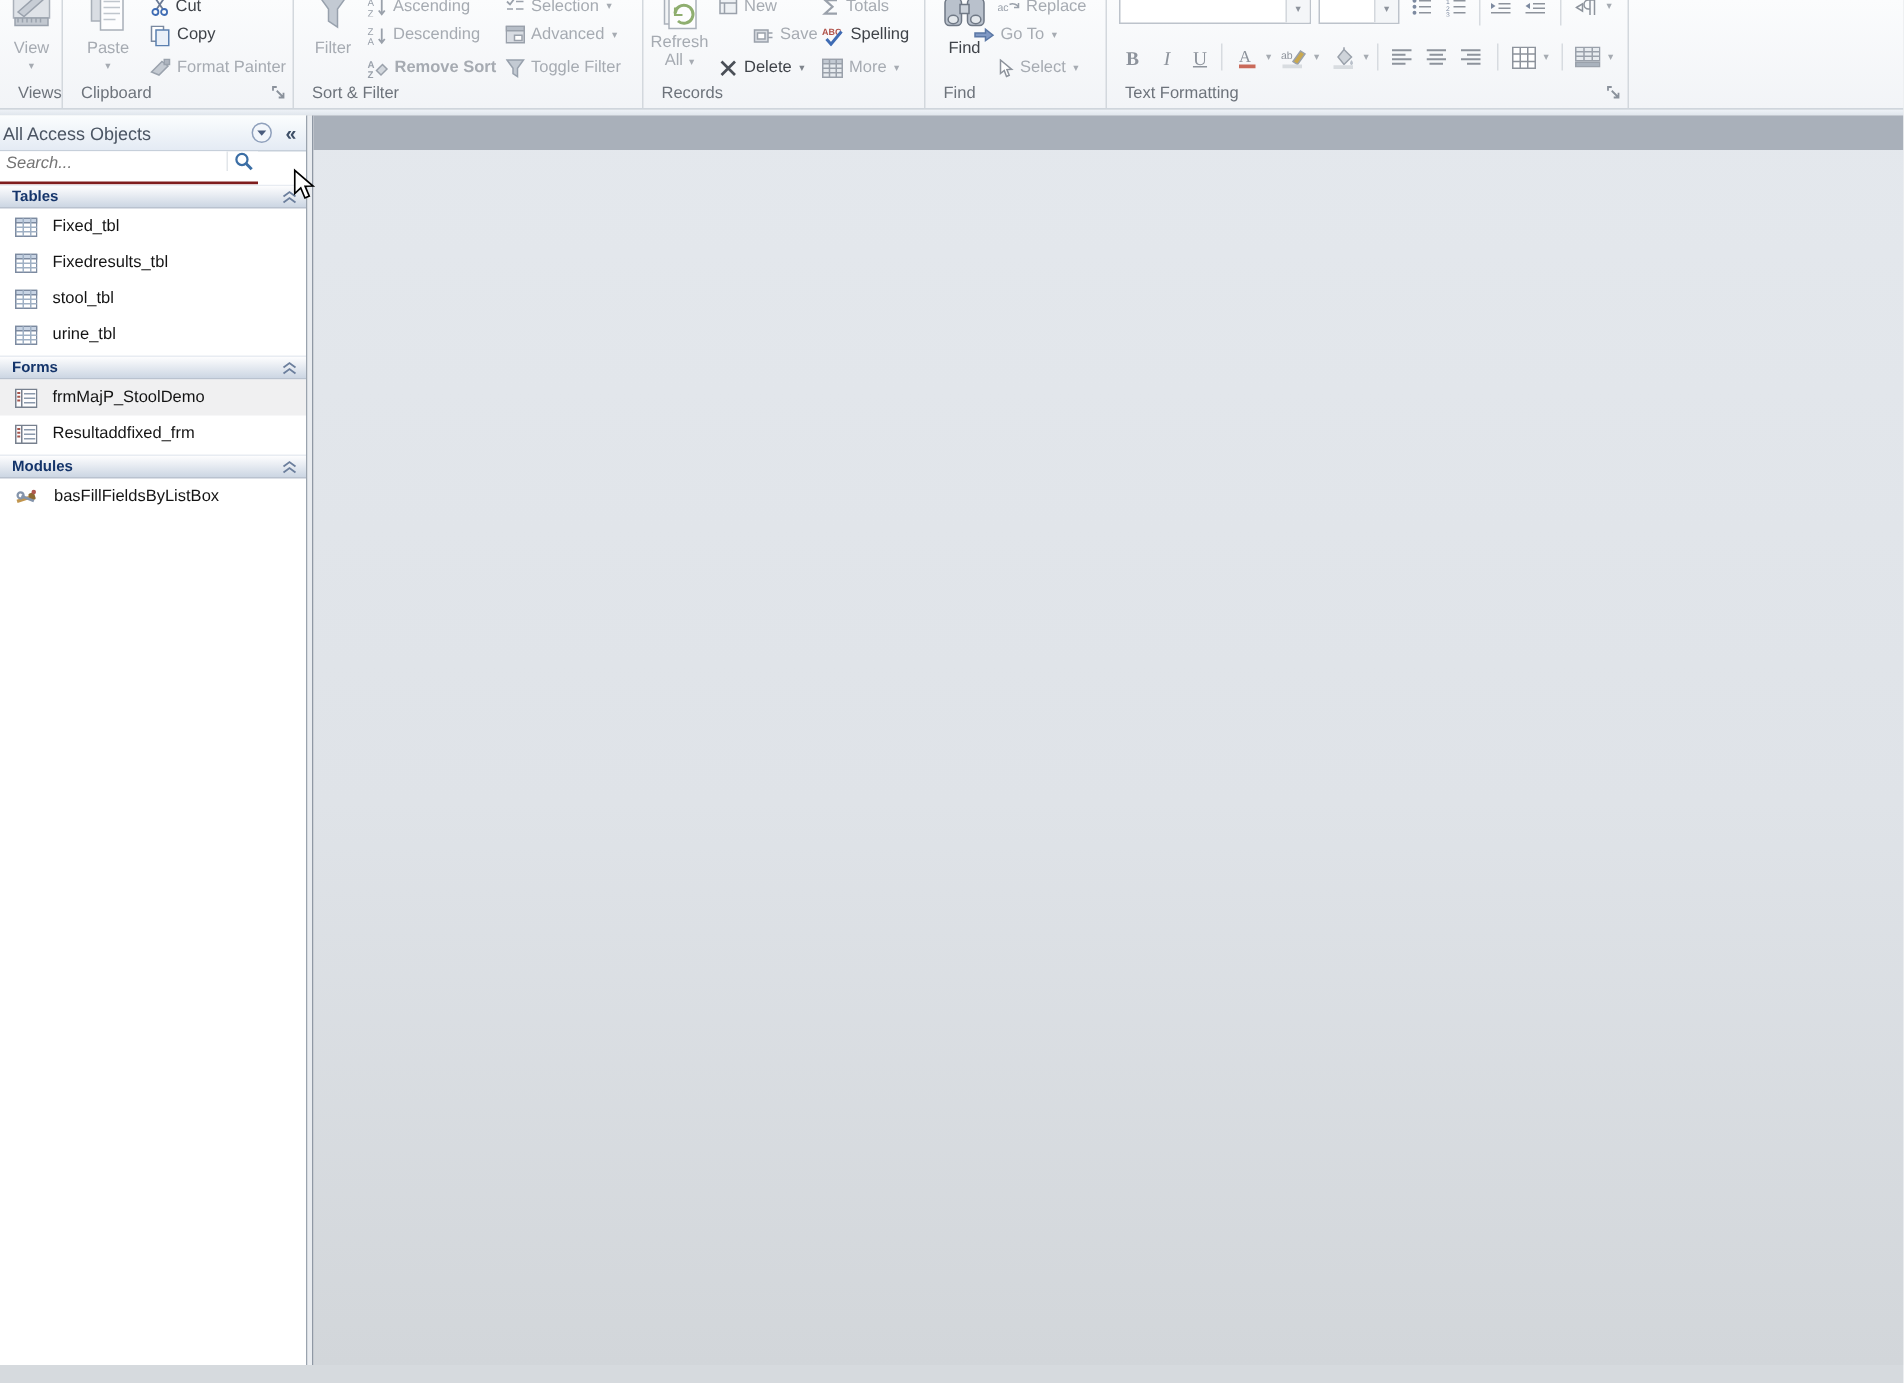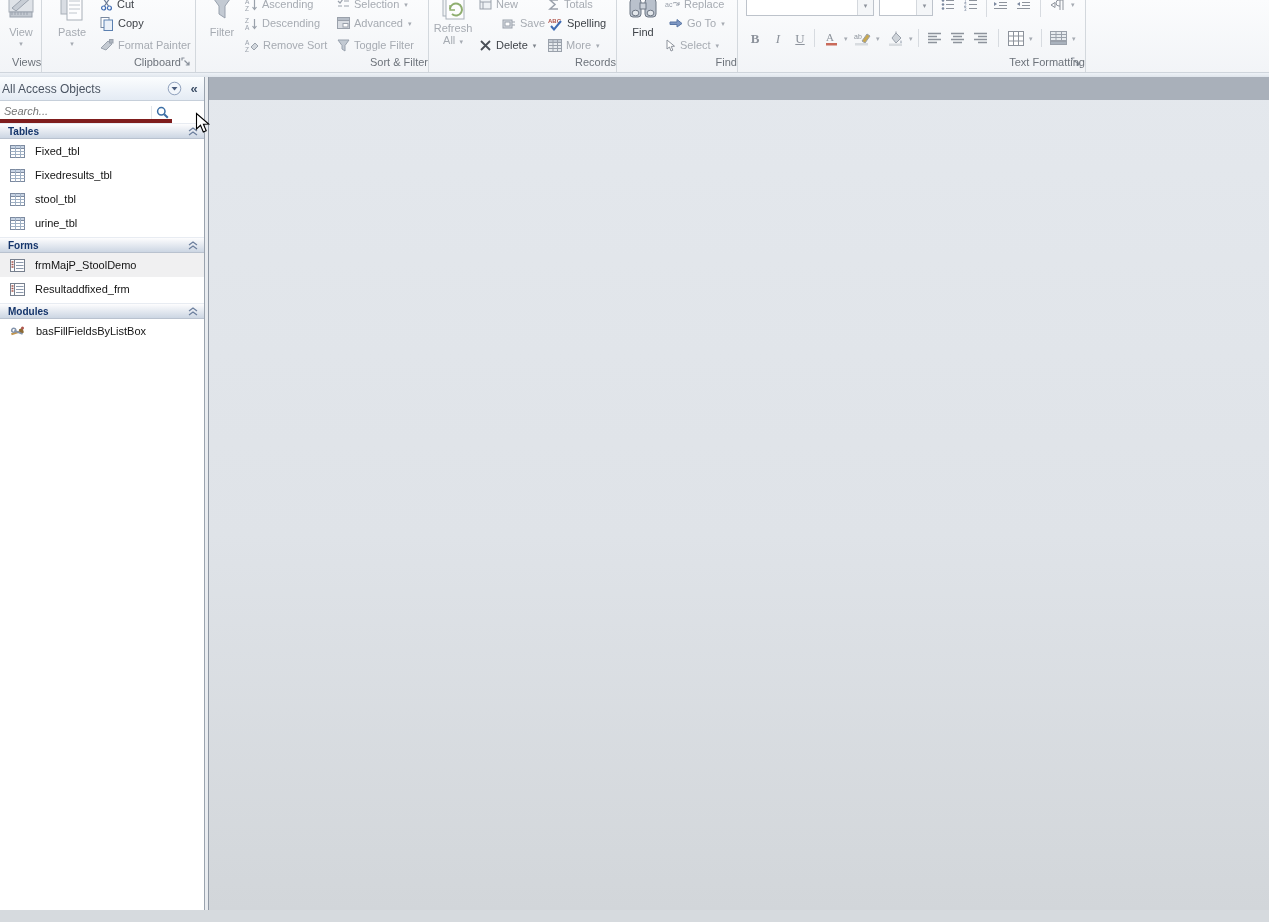--- a/index.html
+++ b/index.html
@@ -5,21 +5,21 @@
   html,body{margin:0;padding:0;background:#fff;}
   .screen{position:relative;width:1269px;height:922px;overflow:hidden;
     font-family:"Liberation Sans",sans-serif;font-size:11px;color:#3f4349;
     background:#d6dade;}
   
   .ribbon{position:absolute;left:0;top:0;width:1269px;height:72px;overflow:hidden;
     background:linear-gradient(180deg,#fbfcfd,#f2f4f7);}
   .ribbon-edge{position:absolute;left:0;top:72px;width:1269px;height:5px;
     background:linear-gradient(180deg,#eef2f7,#dfe5ec);border-top:1px solid #cfd5dc;box-sizing:border-box;}
   .g{position:absolute;top:0;height:72px;border-right:1px solid #d3d8dd;box-sizing:border-box;}
-  .glabel{position:absolute;left:12px;right:0;top:56px;height:14px;text-align:right;
+  .glabel{position:absolute;left:12px;right:0;top:56px;height:14px;text-align:left;
     color:#6d737b;font-size:11px;white-space:nowrap;}
   .bb{position:absolute;top:0;text-align:center;}
   .bb .bicon{position:absolute;top:-12px;left:0;right:0;height:34px;display:flex;align-items:flex-end;justify-content:center;}
   .bb .blabel{position:absolute;top:26px;left:0;right:0;font-size:11px;white-space:nowrap;}
   .bb .blabel2{position:absolute;top:38px;left:0;right:0;font-size:11px;white-space:nowrap;}
   .bb .barrow{position:absolute;top:40px;left:0;right:0;font-size:7px;}
   .sb{position:absolute;height:19px;line-height:19px;display:flex;align-items:center;gap:4px;white-space:nowrap;}
   .r1{top:-5px}.r2{top:14px}.r3{top:36px}
   .dis{color:#a6abb2;}
   .en{color:#3f4349;}
@@ -36,21 +36,21 @@
   .main{position:absolute;left:0;top:77px;width:1269px;height:833px;}
   .nav{position:absolute;left:0;top:0;width:205px;height:833px;background:#fff;border-right:1px solid #9aa3ae;box-sizing:border-box;}
   .splitter{position:absolute;left:205px;top:0;width:4px;height:833px;background:#e9ecf0;border-right:1px solid #8f98a4;box-sizing:border-box;}
   .navtitle{position:absolute;left:0;top:0;width:204px;height:24px;
     background:linear-gradient(180deg,#fbfdfe,#e4ebf4);border-bottom:1px solid #c6cfda;box-sizing:border-box;
     display:flex;align-items:center;}
   .navtitle .t{flex:1;padding-left:2px;font-size:12px;color:#4b5563;}
   .navtitle .btn{width:20px;display:flex;align-items:center;justify-content:center;height:100%;}
   .shutter{font-size:13px;color:#3f5068;font-weight:bold;}
   .searchrow{position:absolute;left:0;top:24px;width:172px;height:22px;background:#fff;
-    border-bottom:4px solid #7f1d1d;box-sizing:border-box;display:flex;align-items:flex-end;}
+    border-bottom:2px solid #7f1d1d;box-sizing:border-box;display:flex;align-items:flex-start;}
   .searchrow input{flex:1;border:none;outline:none;padding:2px 4px;font-family:"Liberation Sans",sans-serif;
     font-size:11px;font-style:italic;color:#333;}
   .searchbtn{width:20px;display:flex;align-items:center;justify-content:center;border-left:1px solid #e2e6ea;}
   .navlist{position:absolute;left:0;top:46px;width:204px;bottom:0;background:#fff;overflow:hidden;}
   .sechead{height:16px;background:linear-gradient(180deg,#fdfdfe,#ccd6e3);
     border-top:1px solid #e8ecf2;border-bottom:1px solid #b9c2cf;box-sizing:border-box;
     display:flex;align-items:center;padding:0 6px 0 8px;margin-top:2px;}
   .sechead:first-child{margin-top:0;}
   .sechead .sn{flex:1;font-weight:bold;font-size:10px;color:#15356b;}
   .item{height:24px;display:flex;align-items:center;padding-left:10px;gap:10px;color:#141414;font-size:11px;}
@@ -150,21 +150,21 @@
         <span>Ascending</span>
       </div>
       <div class="sb r2 dis" style="left:49px;">
         <svg width="13" height="13" viewBox="0 0 13 13">
           <text x="0" y="6" font-size="6.5" fill="#9aa1ab">Z</text>
           <text x="0" y="13" font-size="6.5" fill="#9aa1ab">A</text>
           <path d="M9.5 2 V11 M7.5 9 L9.5 11.5 L11.5 9" fill="none" stroke="#9aa1ab" stroke-width="1.2"></path>
         </svg>
         <span>Descending</span>
       </div>
-      <div class="sb r3 dis" style="left:49px;">
+      <div class="sb r3 dis" style="left:49px;font-weight:bold;">
         <svg width="14" height="13" viewBox="0 0 14 13">
           <text x="0" y="6" font-size="6.5" fill="#9aa1ab">A</text>
           <text x="0" y="13" font-size="6.5" fill="#9aa1ab">Z</text>
           <path d="M6 8 L10 4 L13 7 L9 11 Z" fill="#d2d7dd" stroke="#9aa1ab"></path>
         </svg>
         <span>Remove Sort</span>
       </div>
       <div class="sb r1 dis" style="left:141px;">
         <svg width="13" height="13" viewBox="0 0 13 13">
           <path d="M1 3 L3 5 L6 1" fill="none" stroke="#9aa1ab" stroke-width="1.2"></path>
@@ -264,21 +264,21 @@
         </div>
         <div class="blabel en">Find</div>
       </div>
       <div class="sb r1 dis" style="left:48px;">
         <svg width="15" height="11" viewBox="0 0 15 11">
           <text x="0" y="8" font-size="7" fill="#9aa1ab">ac</text>
           <path d="M8 4 a4 3 0 0 1 6 2 M14 3 v3 h-3" fill="none" stroke="#9aa1ab"></path>
         </svg>
         <span>Replace</span>
       </div>
-      <div class="sb r2 dis" style="left:52px;text-align:right;">
+      <div class="sb r2 dis" style="left:32px;text-align:right;">
         <svg width="14" height="11" viewBox="0 0 14 11">
           <path d="M1 4 h7 v-2.5 L13 5.5 L8 9 V6.5 H1 Z" fill="#7f98c4" stroke="#5a77a5"></path>
         </svg>
         <span>Go To</span>
           <span class="arr">▾</span>
       </div>
       <div class="sb r3 dis" style="left:48px;">
         <svg width="11" height="13" viewBox="0 0 11 13">
           <path d="M2 1 L2 10 L4.5 8 L6 12 L7.8 11.2 L6.3 7.4 L9.5 7.2 Z" fill="#fff" stroke="#8d939c"></path>
         </svg>

